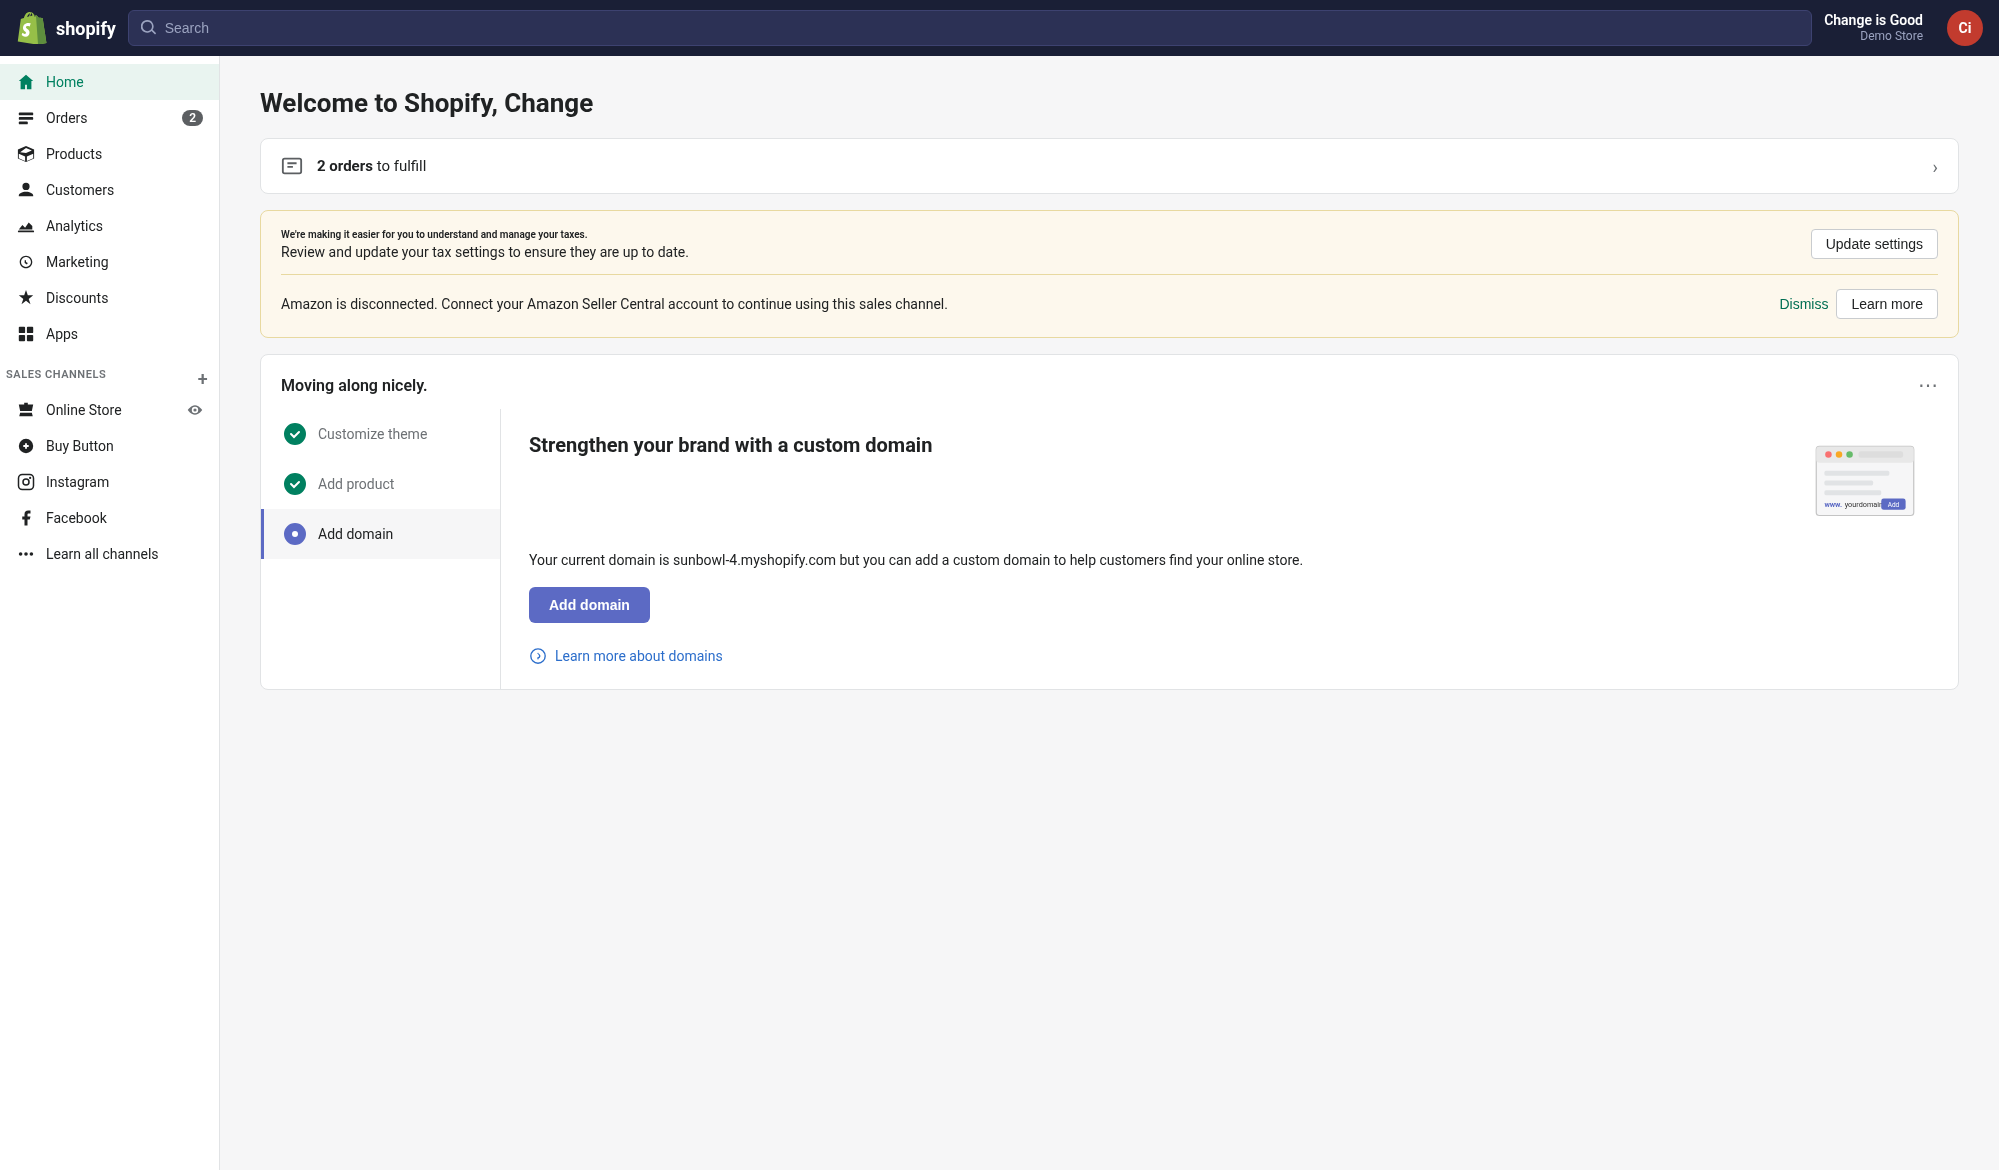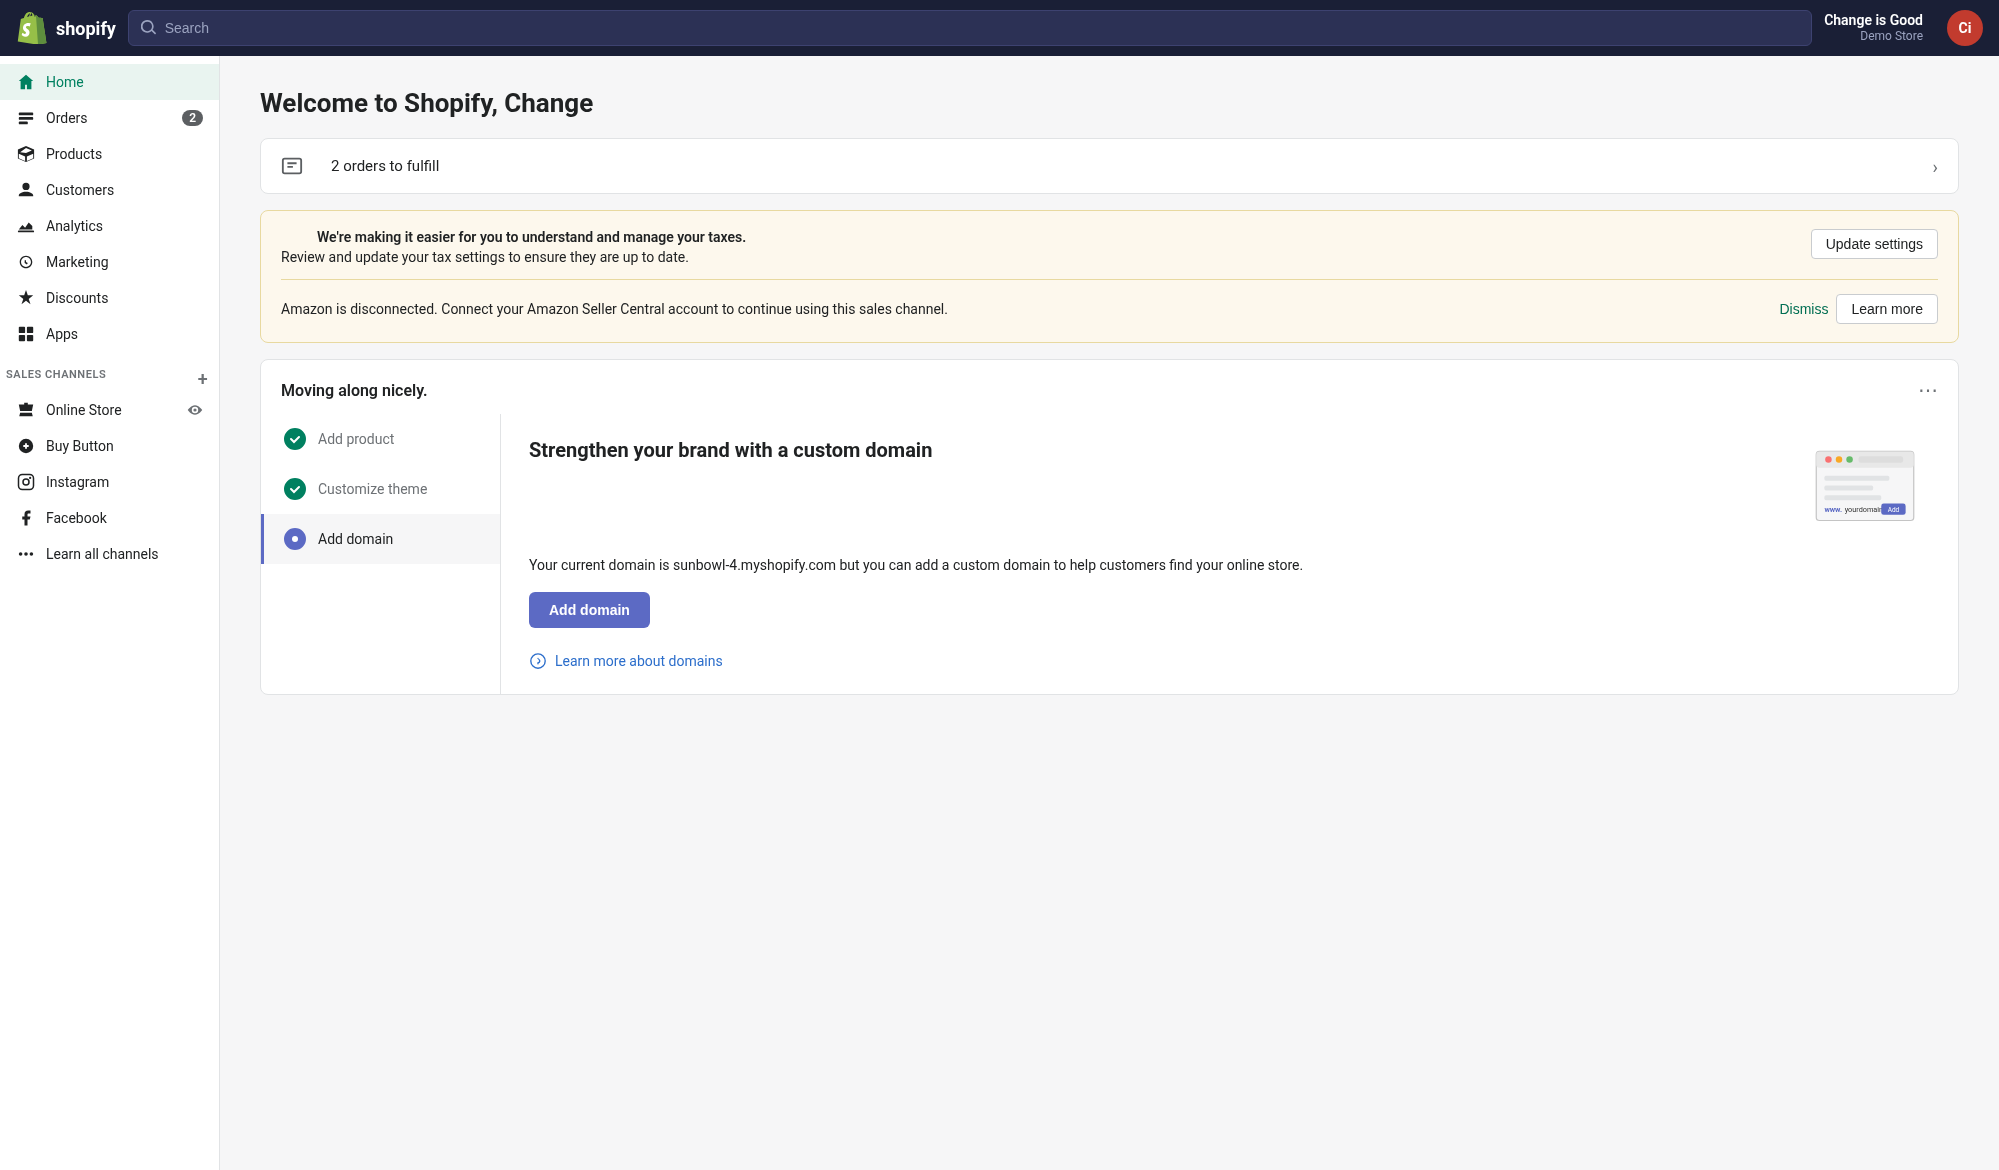--- a/index.html
+++ b/index.html
@@ -194,38 +194,38 @@
 
     
     .orders-card {
       display: flex;
       align-items: center;
       padding: 16px 20px;
       cursor: pointer;
     }
     .orders-icon { margin-right: 14px; color: #5c5f62; font-size: 20px; }
     .orders-text { font-size: 15px; color: #202223; }
-    .orders-text strong { font-weight: 400; margin-left: 14px; }
+    .orders-text strong { font-weight: 700; }
     .orders-chevron { margin-left: auto; color: #6d7175; font-size: 18px; }
 
     
     .notif-card {
       background: #fdf8ed;
       border: 1px solid #e8d9a0;
       border-radius: 8px;
       padding: 18px 20px;
       margin-bottom: 16px;
     }
     .notif-row {
       display: flex;
       align-items: flex-start;
       gap: 16px;
     }
     .notif-content { flex: 1; }
-    .notif-title { font-weight: 600; font-size: 14px; color: #202223; margin-bottom: 4px; margin-left: 36px; }
+    .notif-title { font-weight: 600; font-size: 10px; color: #202223; margin-bottom: 4px; }
     .notif-desc { font-size: 14px; color: #202223; }
     .notif-actions { display: flex; gap: 8px; flex-shrink: 0; align-items: flex-start; }
     .btn-outline {
       border: 1px solid #c9cccf;
       background: #fff;
       border-radius: 4px;
       padding: 6px 14px;
       font-size: 14px;
       cursor: pointer;
       color: #202223;
@@ -544,30 +544,30 @@
       </div>
       <div class="progress-body">
         <div class="steps-list">
 
           <div class="step-item done">
             <div class="step-check completed">
               <svg width="12" height="12" viewBox="0 0 12 12" fill="white">
                   <path d="M2 6l3 3 5-5" stroke="white" stroke-width="2" fill="none" stroke-linecap="round"></path>
                 </svg>
             </div>
-            <span>Add product</span>
+            <span>Customize theme</span>
           </div>
 
           <div class="step-item done">
             <div class="step-check completed">
               <svg width="12" height="12" viewBox="0 0 12 12" fill="white">
                   <path d="M2 6l3 3 5-5" stroke="white" stroke-width="2" fill="none" stroke-linecap="round"></path>
                 </svg>
             </div>
-            <span>Customize theme</span>
+            <span>Add product</span>
           </div>
 
           <div class="step-item active">
             <div class="step-check active-circle">
               <svg width="10" height="10" viewBox="0 0 10 10">
                   <circle cx="5" cy="5" r="3" fill="white"></circle>
                 </svg>
             </div>
             <span>Add domain</span>
           </div>

